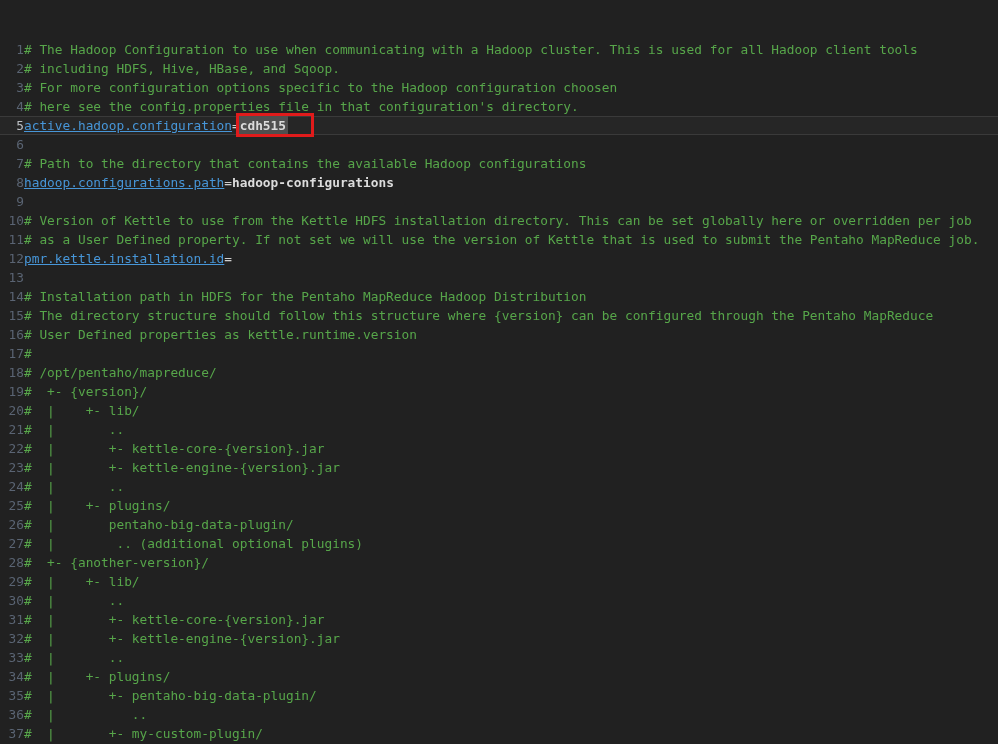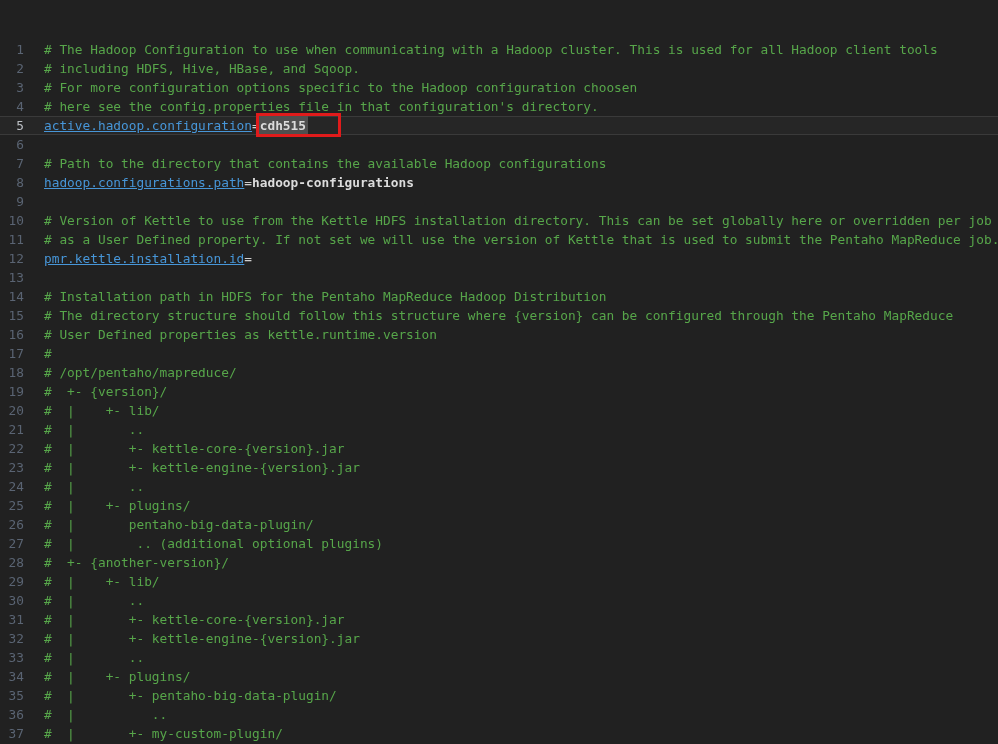--- a/index.html
+++ b/index.html
@@ -46,31 +46,31 @@
   .ln{
     flex:0 0 24px;
     text-align:right;
     color:var(--line-number);
     user-select:none;
   }
   .line.active .ln{
     color:var(--active-line-number);
   }
   .content{
-    margin-left:20px;
+    margin-left:0;
     white-space:pre;
   }
   .comment{ color:var(--comment); }
   .key{ color:var(--key);text-decoration:underline; }
   .eq{ color:var(--punctuation); }
   .value{ color:var(--value); font-weight:bold; }
   .red-annotation{
     position:relative;
     display:inline-block;
-    padding-right:35px;
+    padding-right:28px;
   }
   .red-annotation::after{
     content:'';
     position:absolute;
     left:-4px;
     top:-3px;
     right:0;
     bottom:-2px;
     border:3px solid var(--annotation-red);
     pointer-events:none;

